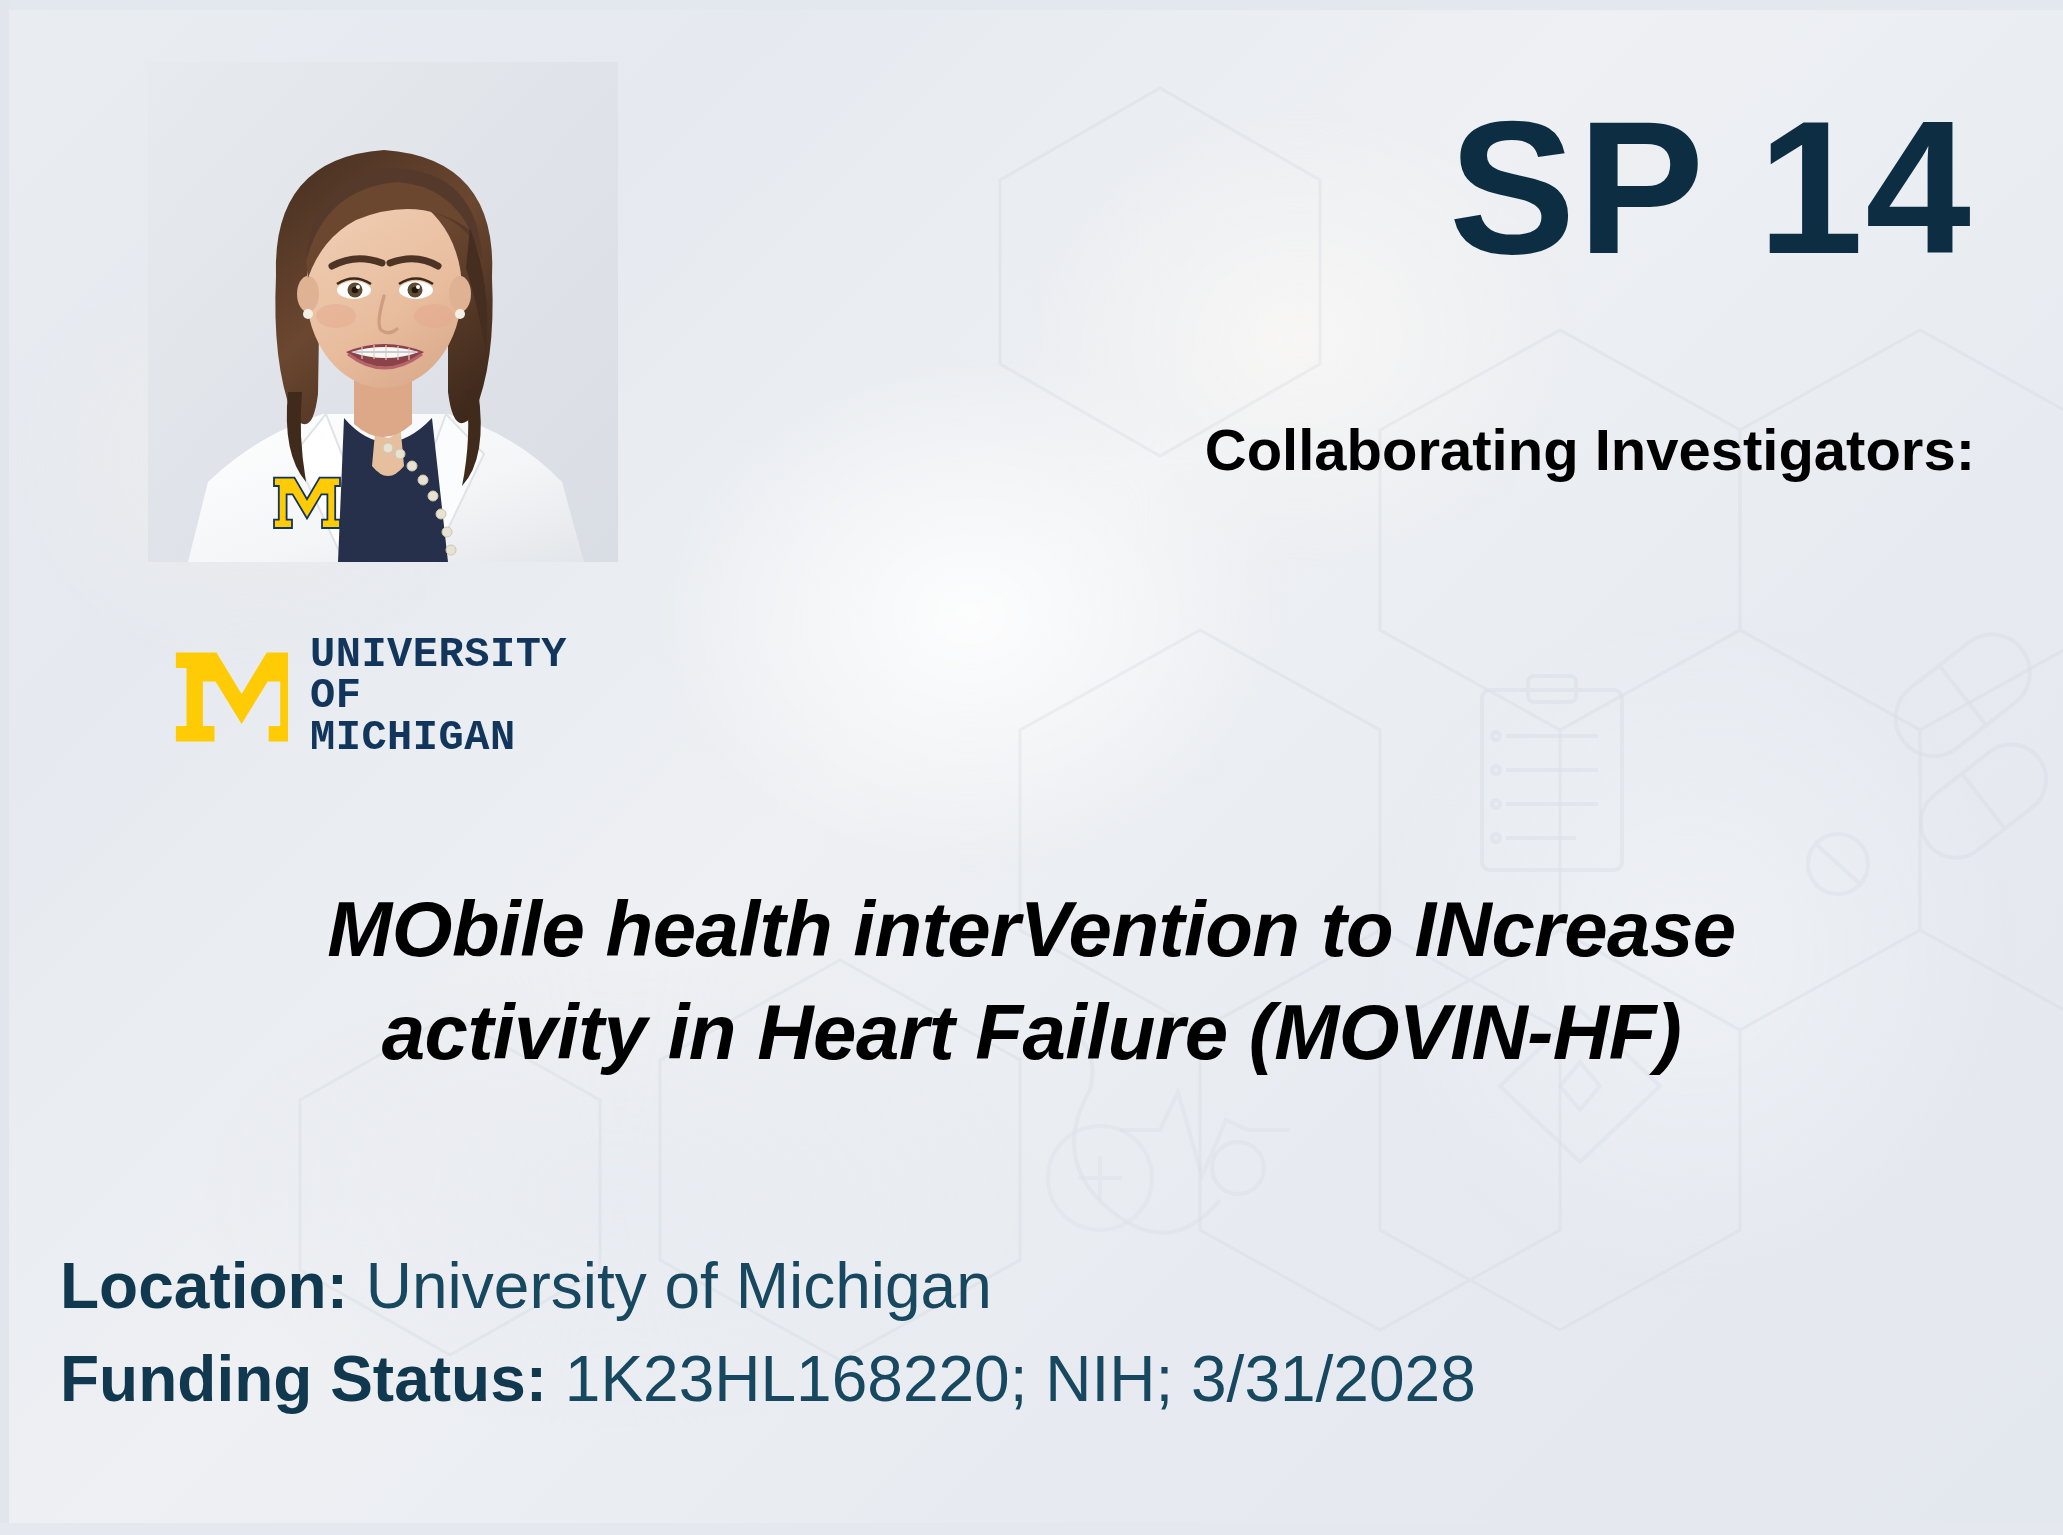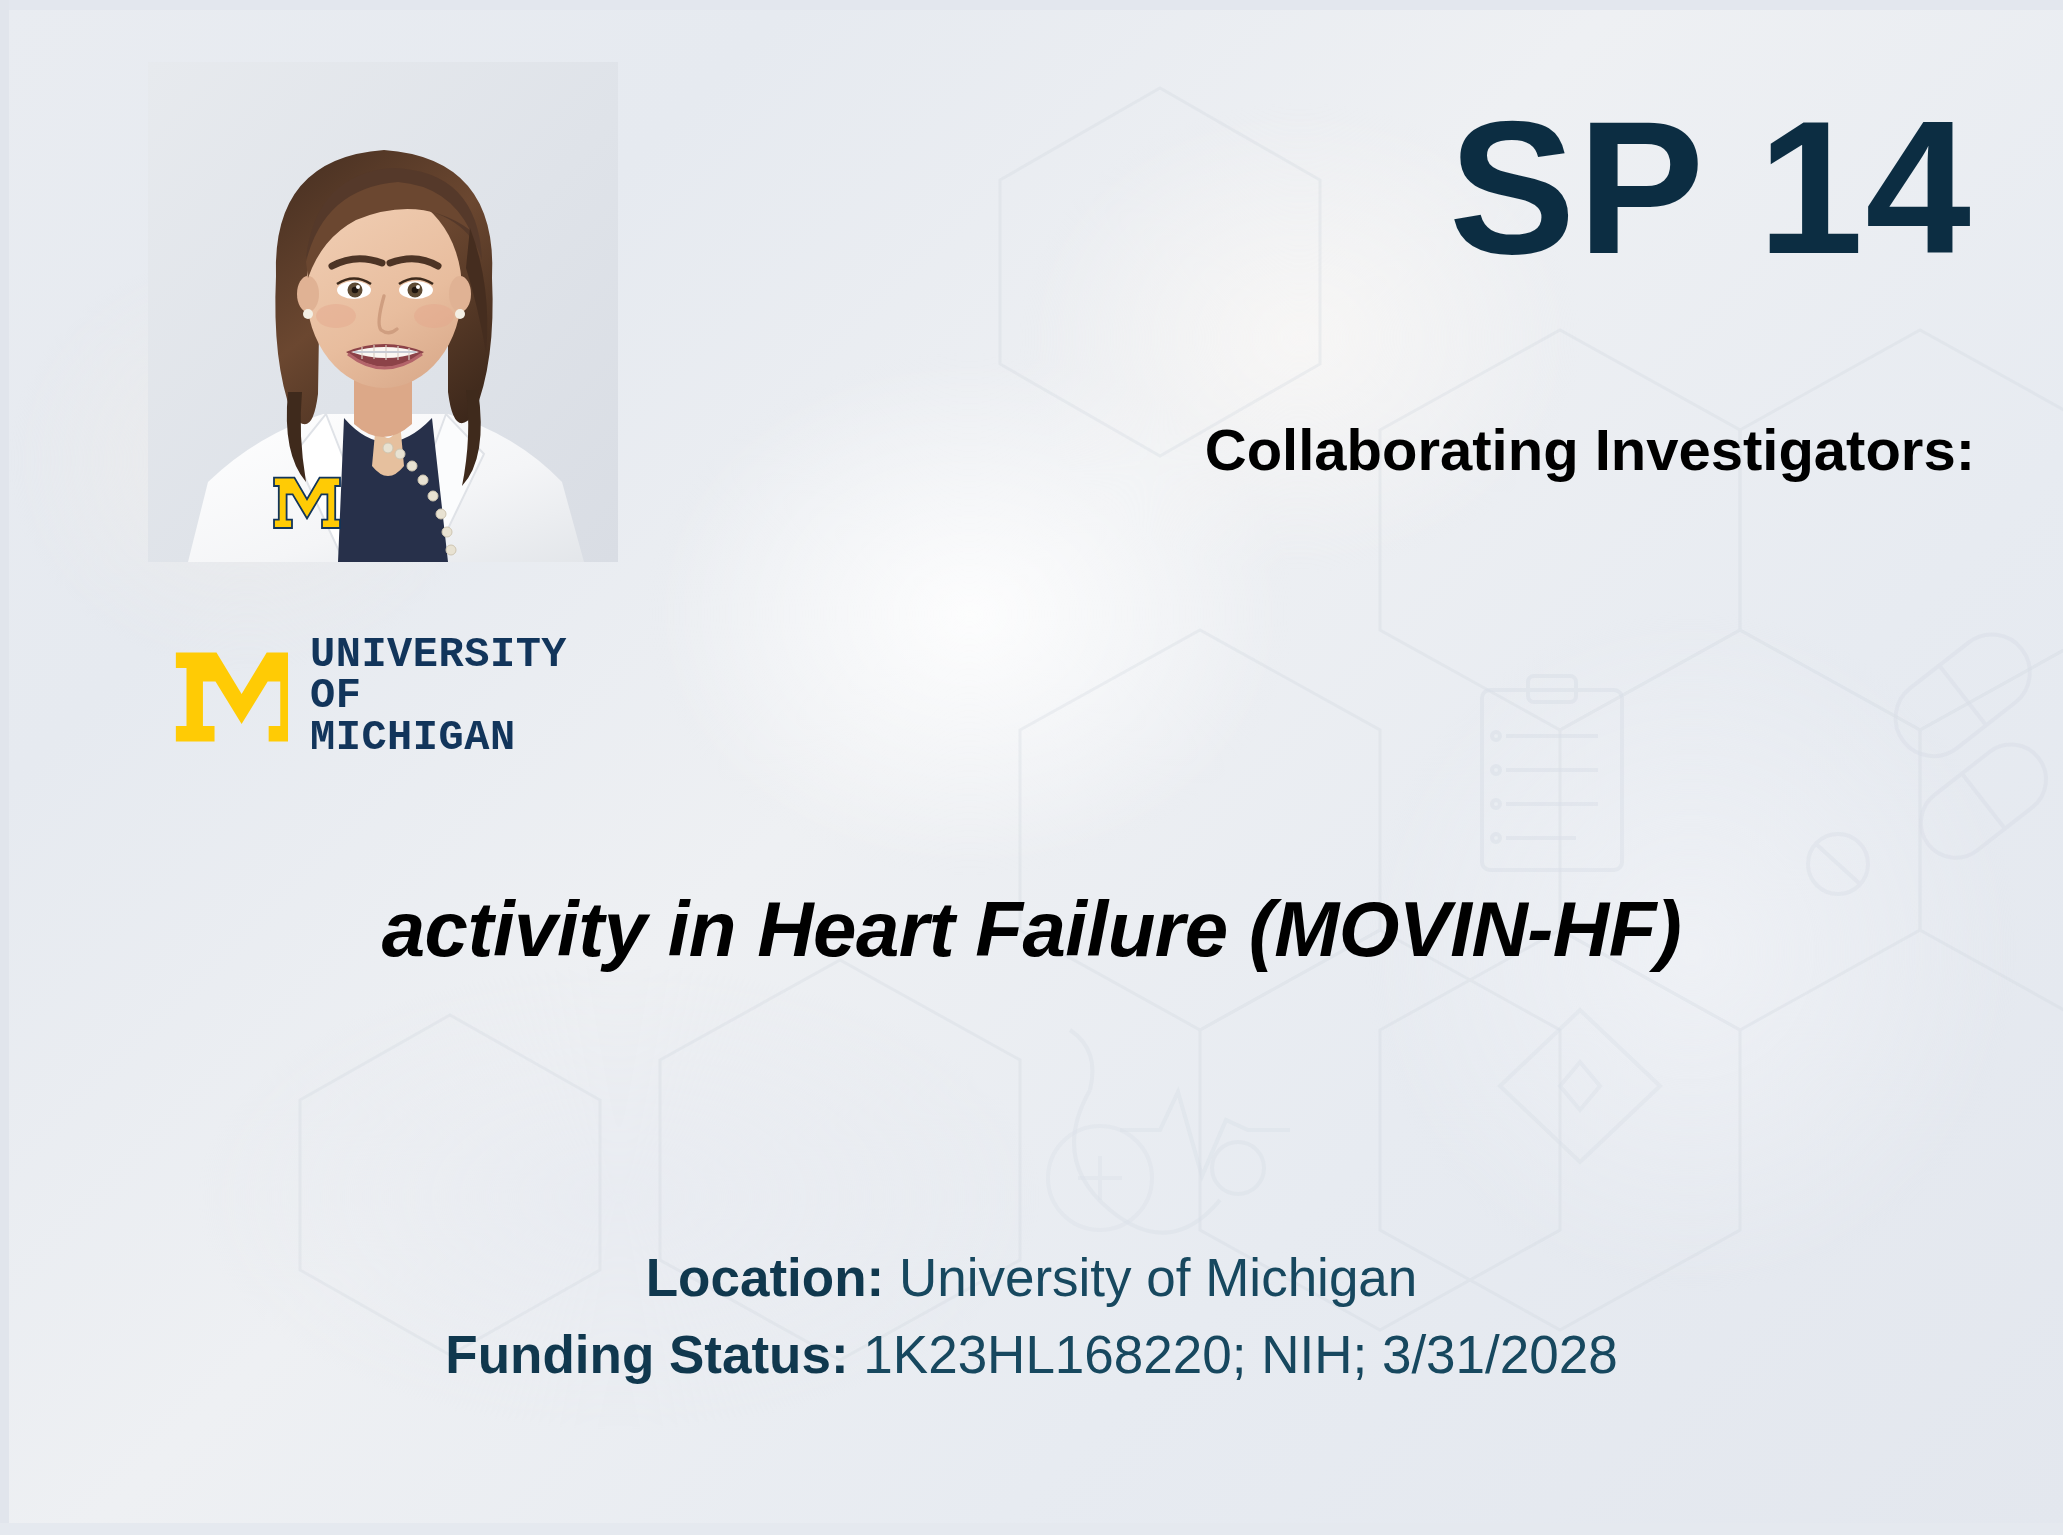--- a/index.html
+++ b/index.html
@@ -162,23 +162,22 @@
     letter-spacing: -0.5px;
   }
   .study-title .tline { display: block; }
 
   
   .meta-block {
     position: absolute;
     left: 60px;
     right: 60px;
     top: 1240px;
-    text-align: center;
     color: #16394f;
-    font-size: 53px;
+    font-size: 64px;
     line-height: 1.45;
   }
   .meta-row { display: block; white-space: nowrap; }
   .meta-key {
     font-weight: 700;
     color: #10384e;
   }
   .meta-val {
     font-weight: 400;
     color: #17485f;
@@ -374,20 +373,21 @@
     </div>
   </div>
 
   <div class="sp-number">SP 14</div>
 
   <div class="collab-block">
     <div class="collab-label">Collaborating Investigators:</div>
   </div>
 
   <div class="study-title">
+    <span class="tline">MObile health interVention to INcrease</span>
     <span class="tline">activity in Heart Failure (MOVIN-HF)</span>
   </div>
 
   <div class="meta-block">
     <span class="meta-row">
       <span class="meta-key">Location:</span>
       <span class="meta-val">University of Michigan</span>
     </span>
     <span class="meta-row">
       <span class="meta-key">Funding Status:</span>

